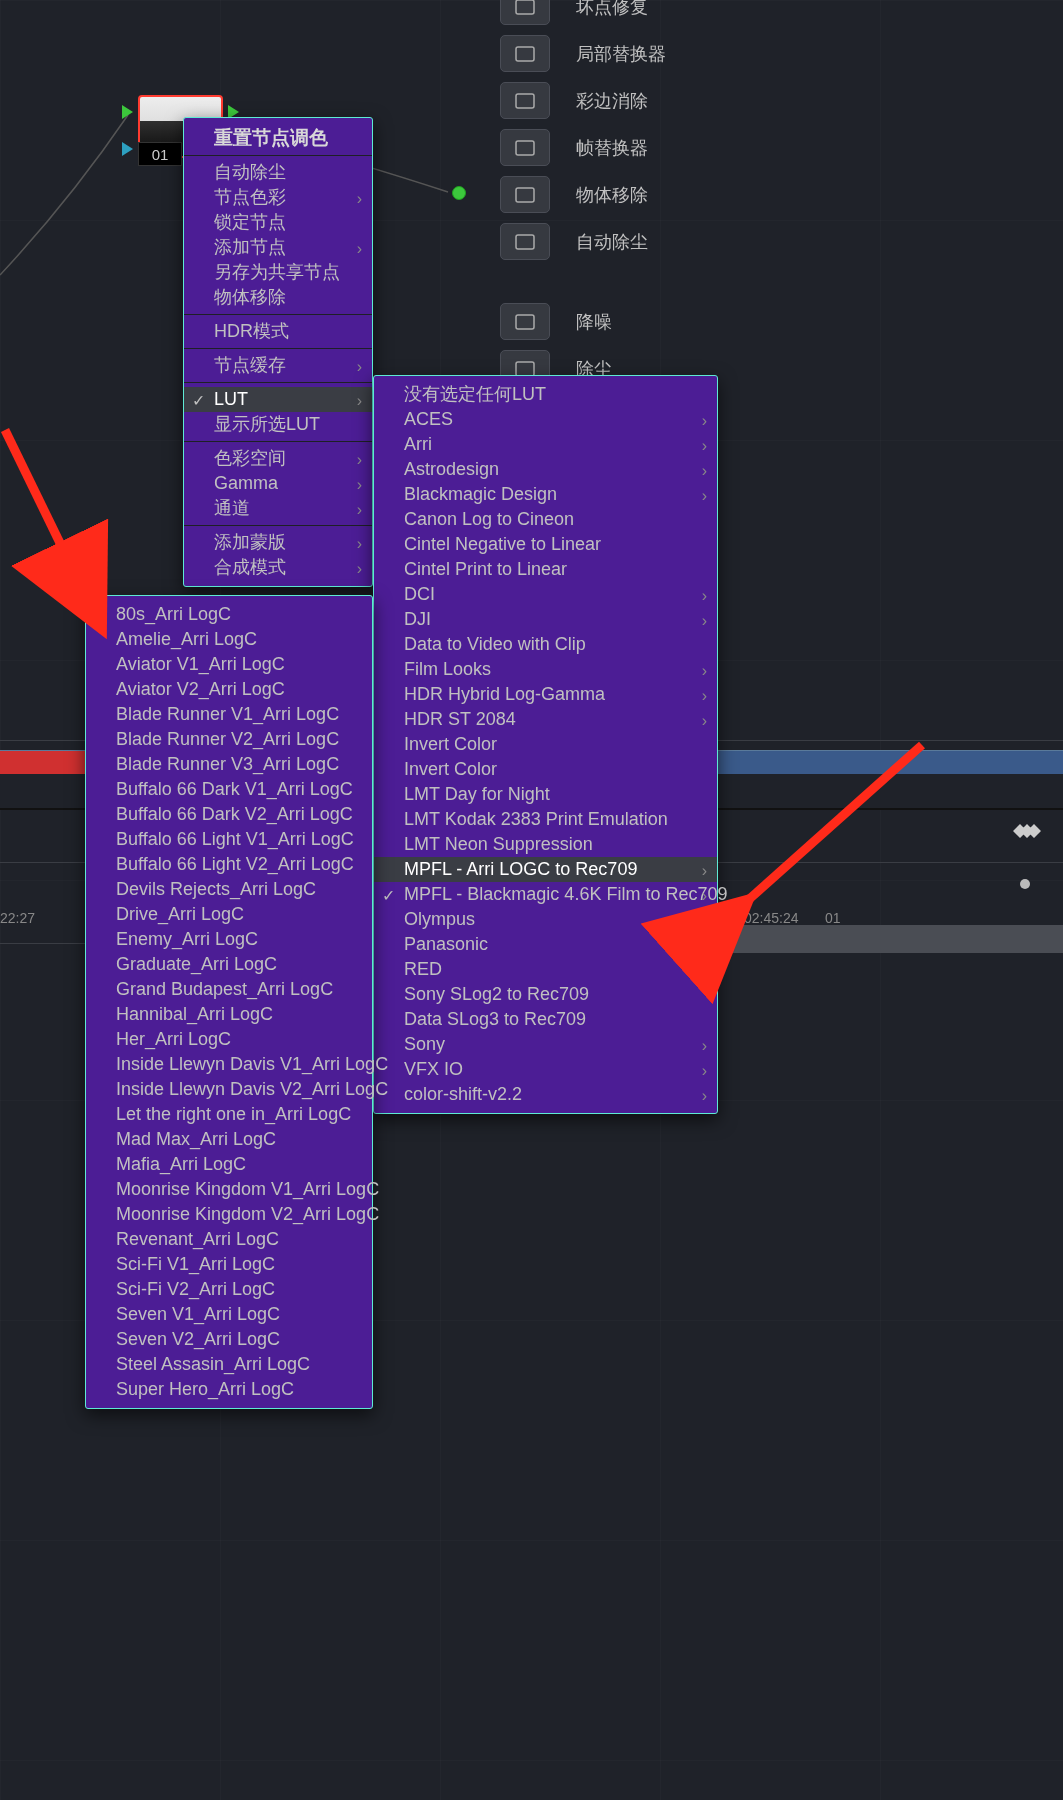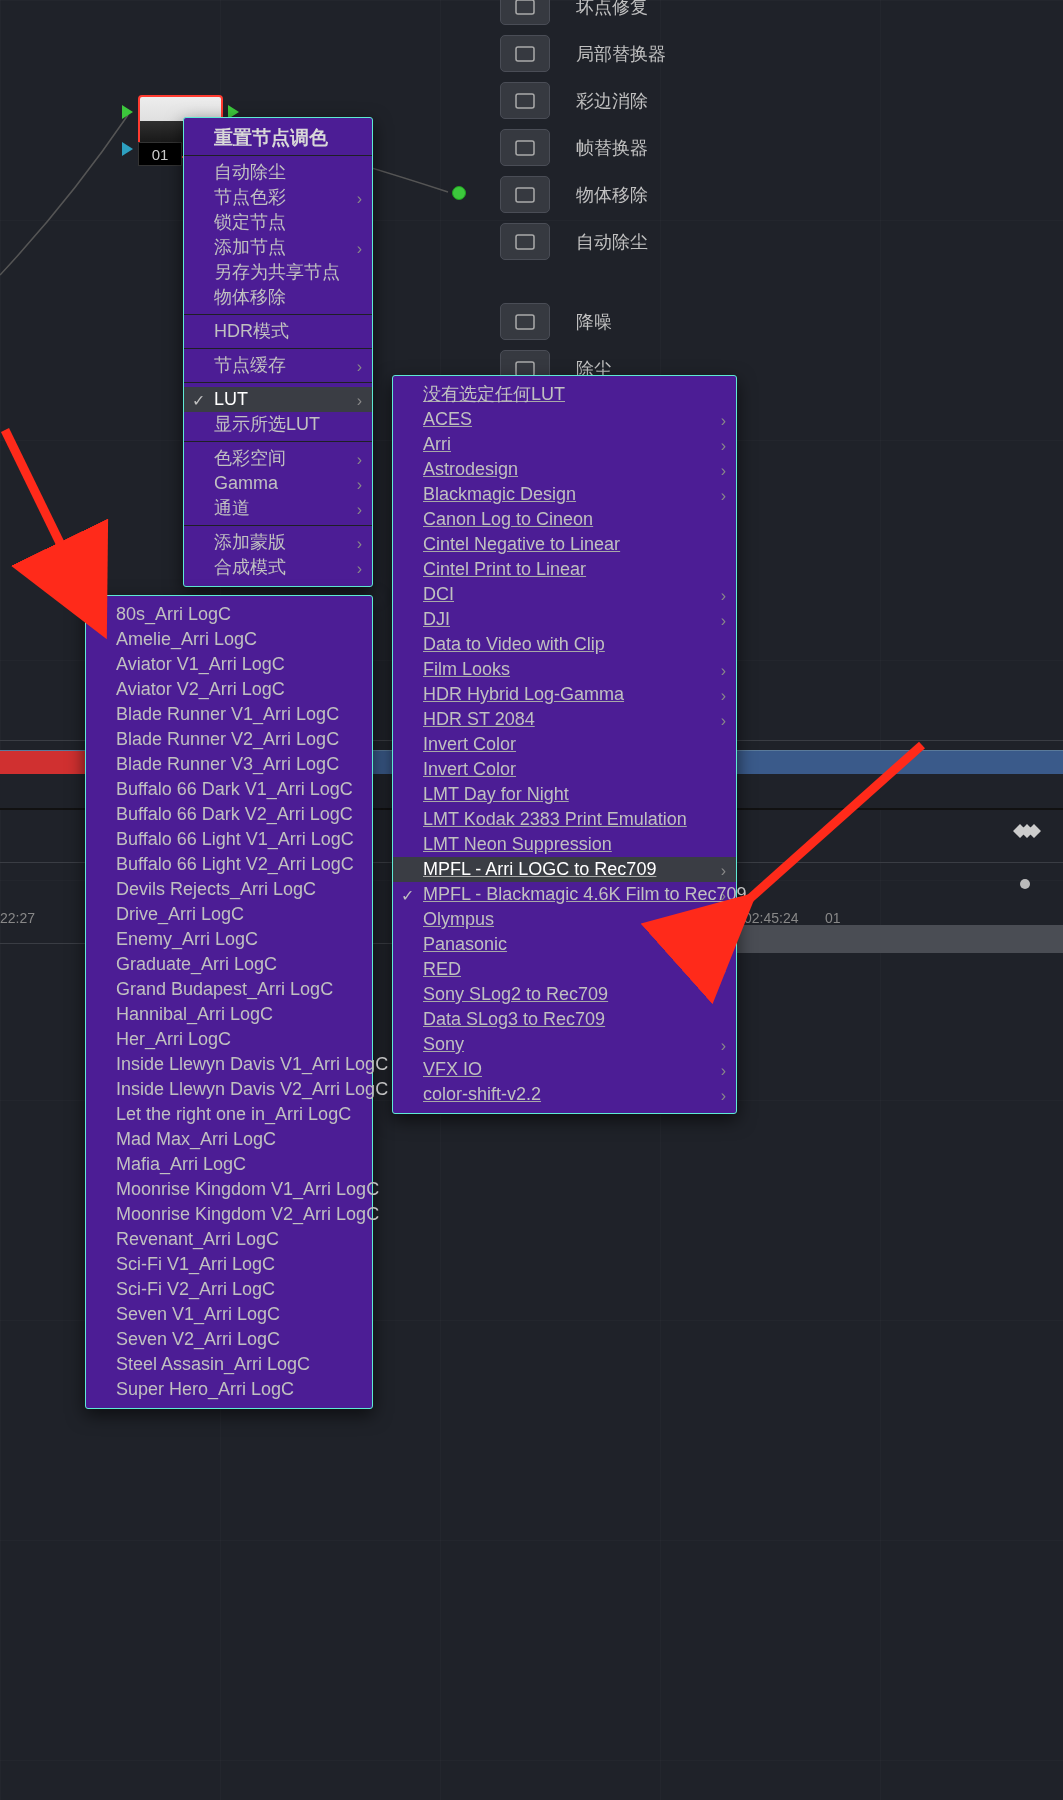--- a/index.html
+++ b/index.html
@@ -97,21 +97,21 @@
     position:absolute; right:10px; top:50%; transform:translateY(-50%);
     color:#888; font-size:16px;
   }
   .menu .item .check {
     position:absolute; left:8px; top:50%; transform:translateY(-50%);
     color:#c0c0c0; font-size:16px;
   }
   .menu hr { border:none; border-top:1px solid #1e2025; margin:4px 0; }
 
   #menu1 { left:183px; top:117px; width:190px; }
-  #menu2 { left:392px; top:375px; width:345px;text-decoration:underline; }
+  #menu2 { left:373px; top:375px; width:345px; }
   #menu3 { left:85px;  top:595px; width:288px; }
 
   #menu2 .item, #menu3 .item { padding-left:30px; font-size:18px; }
 
   
   .arrow { position:absolute; z-index:100; }
   .arrow svg { overflow:visible; }
 
   
   .right-dot { position:absolute; right:33px; top:879px; width:10px;height:10px;background:#bbb;border-radius:50%; }

